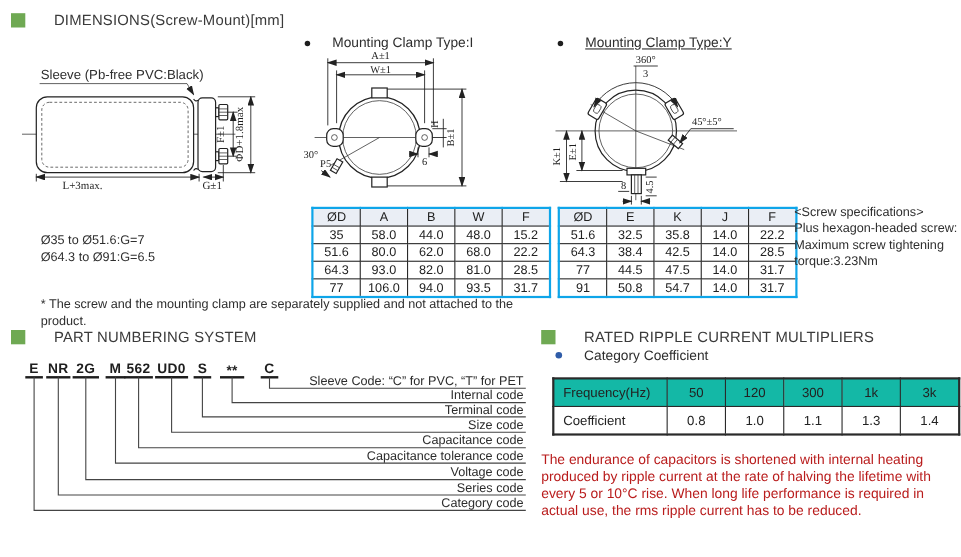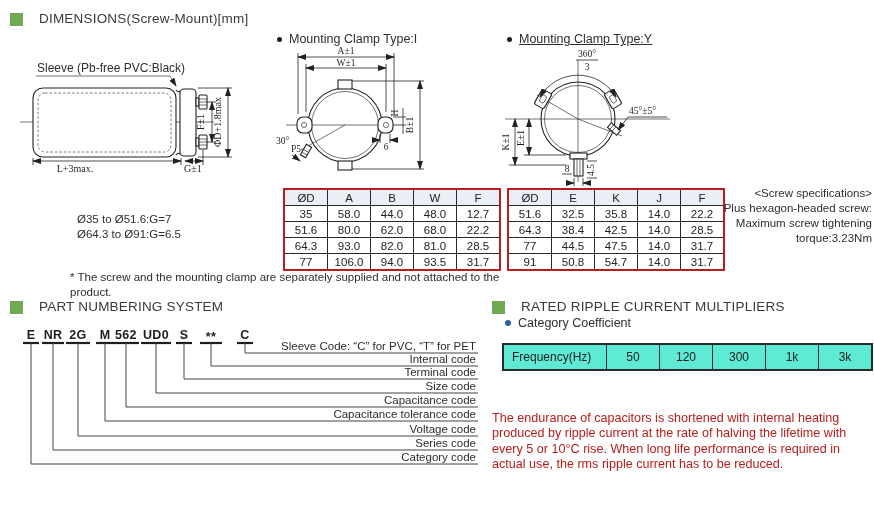--- a/index.html
+++ b/index.html
@@ -1,35 +1,35 @@
 <!DOCTYPE html>
 <html><head>
 <meta charset="utf-8">
 <style>
   html,body{margin:0;padding:0;background:#fff;}
   .page{position:relative;width:874px;height:506px;background:#fff;overflow:hidden;
         font-family:"Liberation Sans",sans-serif;color:#2e2e2e;}
-  .sec-header{position:absolute;display:flex;align-items:flex-end;gap:16px;
+  .sec-header{position:absolute;display:flex;align-items:center;gap:26px;
               font-size:13.5px;color:#3a3a3a;letter-spacing:.2px;}
   .green-sq{width:13px;height:13px;background:#6FA953;flex:0 0 auto;}
-  .sub-title{position:absolute;display:flex;align-items:center;gap:7px;font-size:12.5px;color:#2e2e2e;}
+  .sub-title{position:absolute;display:flex;align-items:center;gap:20px;font-size:12.5px;color:#2e2e2e;}
   .dot{width:5px;height:5px;border-radius:50%;background:#1e1e1e;flex:0 0 auto;}
   .dot.blue{width:6px;height:6px;background:#2F5CA8;}
   .txt{position:absolute;font-size:11.5px;line-height:15px;color:#2e2e2e;}
   .para{position:absolute;width:380px;font-size:12.6px;line-height:15.4px;color:#b91c1c;}
   table{border-collapse:collapse;}
-  .dim-table{position:absolute;border:2px solid #b91c1c;font-size:11.5px;color:#222;}
+  .dim-table{position:absolute;border:2px solid #0ea5e9;font-size:11.5px;color:#222;}
   .dim-table th,.dim-table td{border:1px solid #2a2a2a;width:40px;height:15px;
        text-align:center;padding:0 1px;font-weight:normal;}
   .dim-table th{background:#EAEEF5;}
   .freq-table{position:absolute;border:2px solid #2a2a2a;font-size:12px;color:#222;}
   .freq-table th,.freq-table td{border:1px solid #2a2a2a;height:24px;padding:0;font-weight:normal;}
   .freq-table .lbl{width:94px;text-align:left;padding-left:8px;}
   .freq-table .val{width:52px;text-align:center;margin-top:12px;}
-  .freq-table .hdr{background:#5eead4;}
+  .freq-table .hdr{background:#14b8a6;}
   svg.drawings{position:absolute;left:0;top:0;pointer-events:none;}
   .ln{stroke:#222;stroke-width:1.1;fill:none;}
   .lnw{stroke:#222;stroke-width:1.1;fill:#fff;}
   .thin{stroke:#333;stroke-width:.7;fill:none;}
   .dim{stroke:#222;stroke-width:.8;fill:none;}
   .dash{stroke:#555;stroke-width:.8;fill:none;stroke-dasharray:2.5 2;}
   .dimtxt{font-family:"Liberation Serif",serif;font-size:10px;fill:#1e1e1e;}
   .dimtxt-s{font-family:"Liberation Serif",serif;font-size:9.5px;fill:#1e1e1e;}
   .slabel{font-family:"Liberation Sans",sans-serif;font-size:12px;fill:#2e2e2e;}
   .code{font-family:"Liberation Sans",sans-serif;font-size:12.5px;font-weight:bold;fill:#1e1e1e;letter-spacing:.3px;}
@@ -266,21 +266,21 @@
         <th>W</th>
         <th>F</th>
       </tr>
     </thead>
     <tbody>
       <tr>
         <td>35</td>
         <td>58.0</td>
         <td>44.0</td>
         <td>48.0</td>
-        <td>12.7</td>
+        <td>15.2</td>
       </tr>
       <tr>
         <td>51.6</td>
         <td>80.0</td>
         <td>62.0</td>
         <td>68.0</td>
         <td>22.2</td>
       </tr>
       <tr>
         <td>64.3</td>
@@ -334,33 +334,33 @@
       <tr>
         <td>91</td>
         <td>50.8</td>
         <td>54.7</td>
         <td>14.0</td>
         <td>31.7</td>
       </tr>
     </tbody>
   </table>
 
-  <div class="txt" style="left:722px;top:186px;width:150px;text-align:right;">
+  <div class="txt" style="left:722px;top:186px;width:150px;">
     <div>&lt;Screw specifications&gt;</div>
     <div>Plus hexagon-headed screw:</div>
     <div>Maximum screw tightening</div>
     <div>torque:3.23Nm</div>
   </div>
 
-  <div class="txt" style="left:37px;top:212px;margin-left:40px;">
+  <div class="txt" style="left:37px;top:212px;">
     <div>Ø35 to Ø51.6:G=7</div>
     <div>Ø64.3 to Ø91:G=6.5</div>
   </div>
 
-  <div class="txt" style="left:37px;top:270px;width:470px;margin-left:33px;">* The screw and the mounting clamp are separately supplied and not attached to the product.</div>
+  <div class="txt" style="left:37px;top:270px;width:470px;">* The screw and the mounting clamp are separately supplied and not attached to the product.</div>
 
   <div class="sec-header" style="left:10px;top:299px;">
     <span class="green-sq"></span>
     <span>PART NUMBERING SYSTEM</span>
   </div>
 
   <div class="sec-header" style="left:492px;top:299px;">
     <span class="green-sq"></span>
     <span>RATED RIPPLE CURRENT MULTIPLIERS</span>
   </div>
@@ -372,18 +372,26 @@
   <table class="freq-table" style="left:502px;top:343px;">
     <tbody>
       <tr>
         <th class="lbl hdr">Frequency(Hz)</th>
         <td class="val hdr">50</td>
         <td class="val hdr">120</td>
         <td class="val hdr">300</td>
         <td class="val hdr">1k</td>
         <td class="val hdr">3k</td>
       </tr>
+      <tr>
+        <th class="lbl">Coefficient</th>
+        <td class="val">0.8</td>
+        <td class="val">1.0</td>
+        <td class="val">1.1</td>
+        <td class="val">1.3</td>
+        <td class="val">1.4</td>
+      </tr>
     </tbody>
   </table>
 
   <div class="para" style="left:492px;top:411px;">The endurance of capacitors is shortened with internal heating produced by ripple current at the rate of halving the lifetime with every 5 or 10°C rise. When long life performance is required in actual use, the rms ripple current has to be reduced.</div>
 
 </div>
 
 </body></html>

